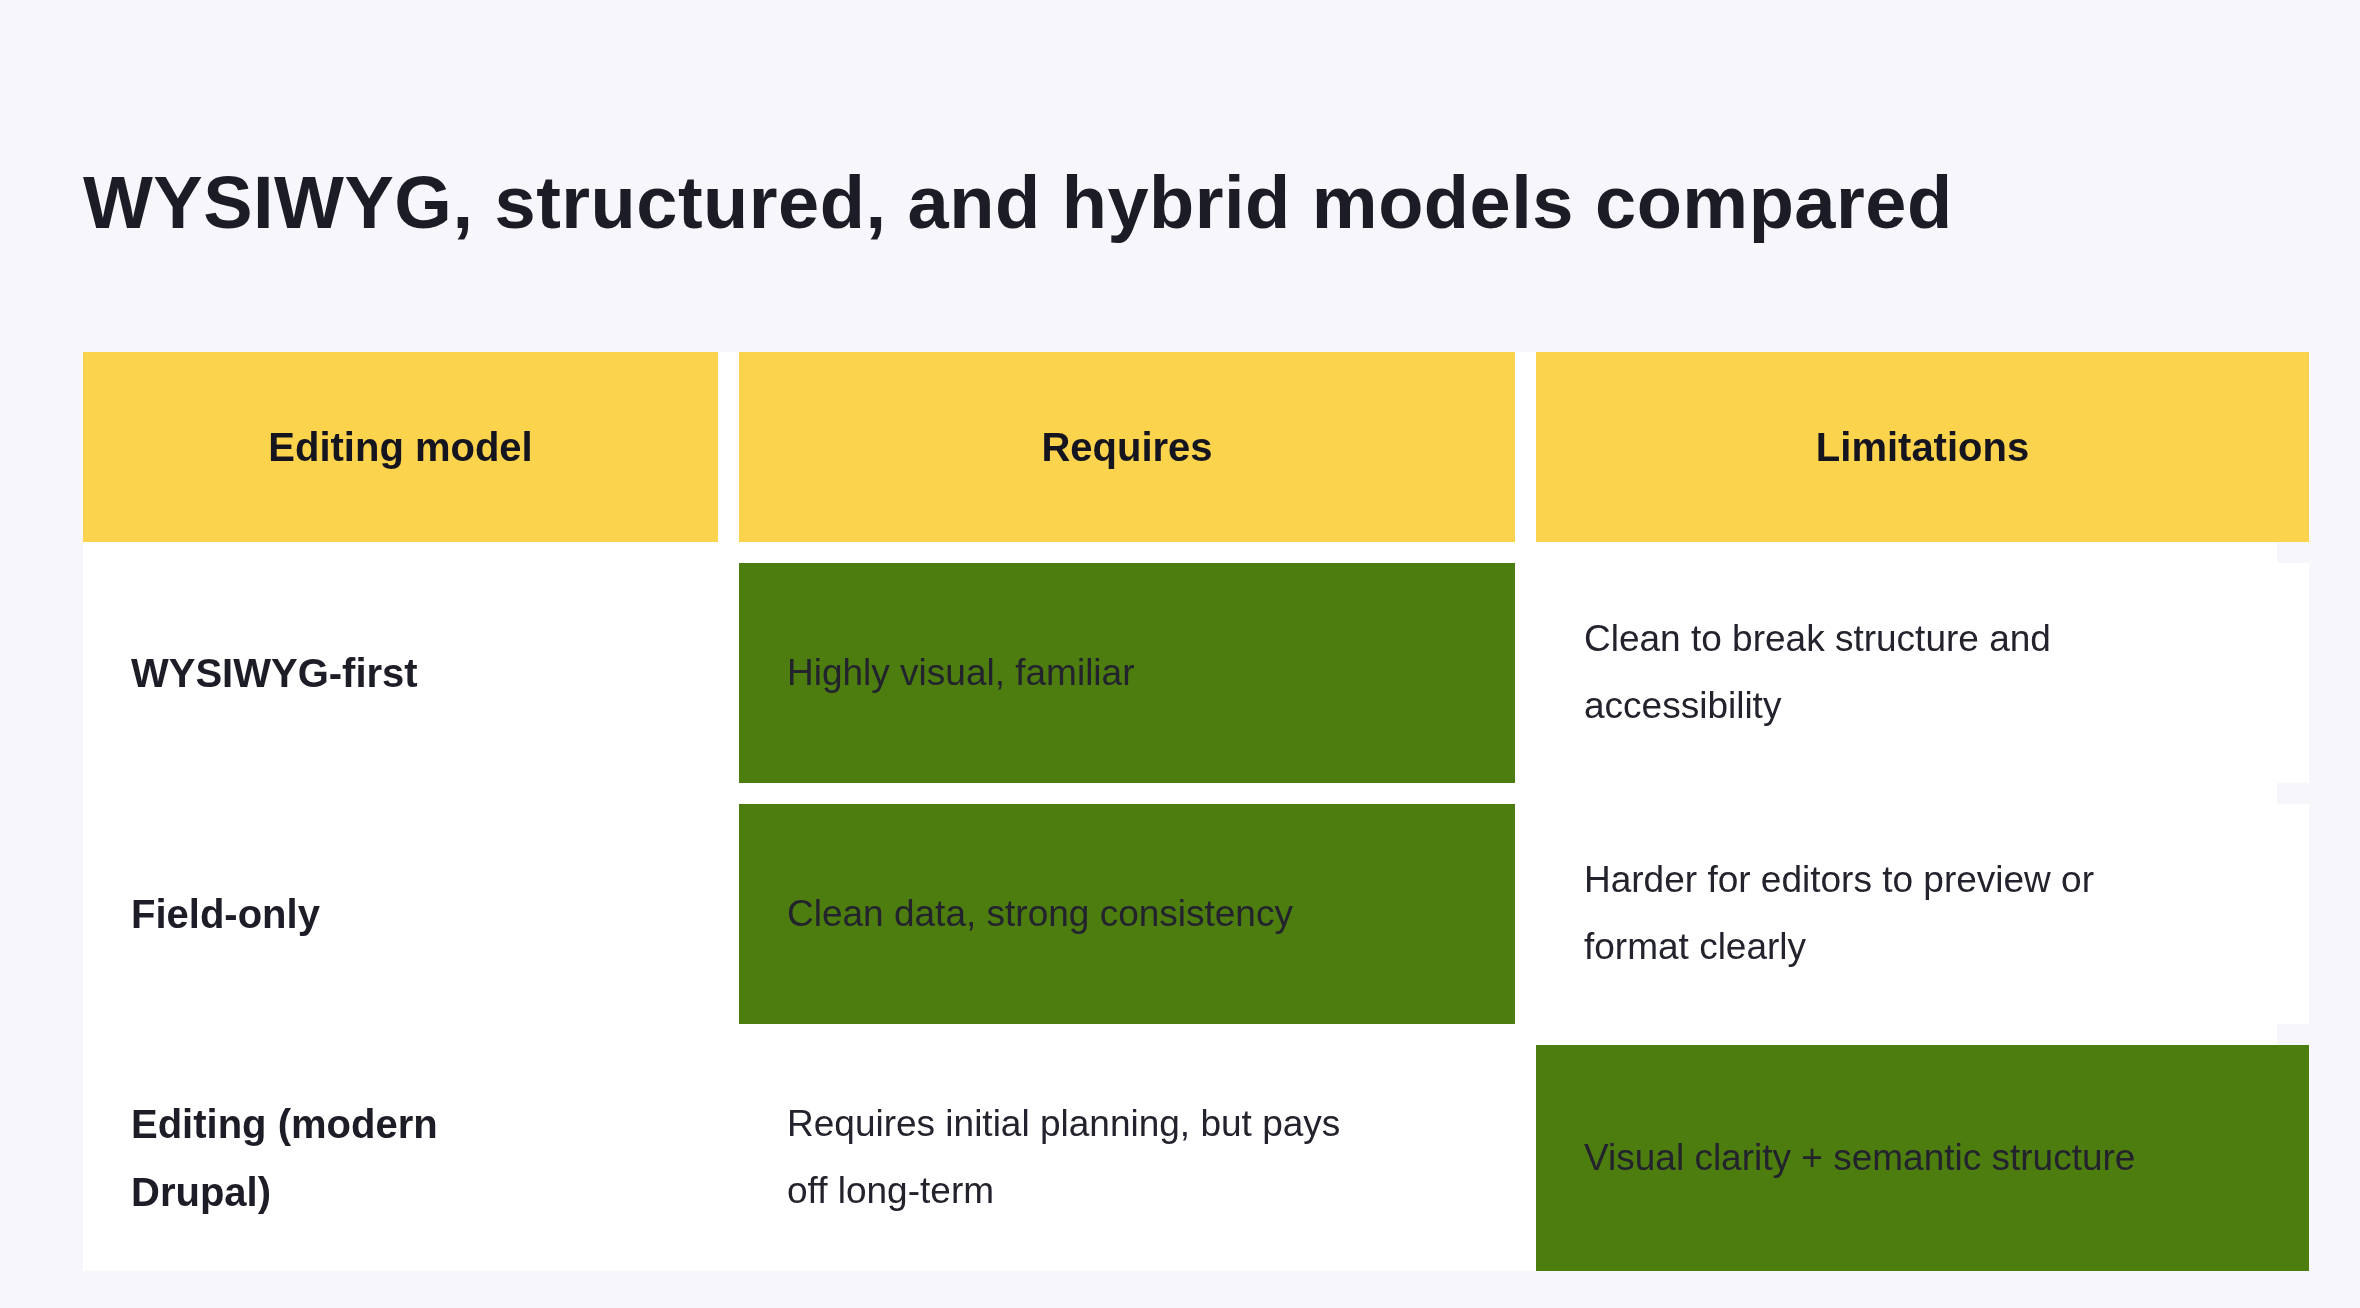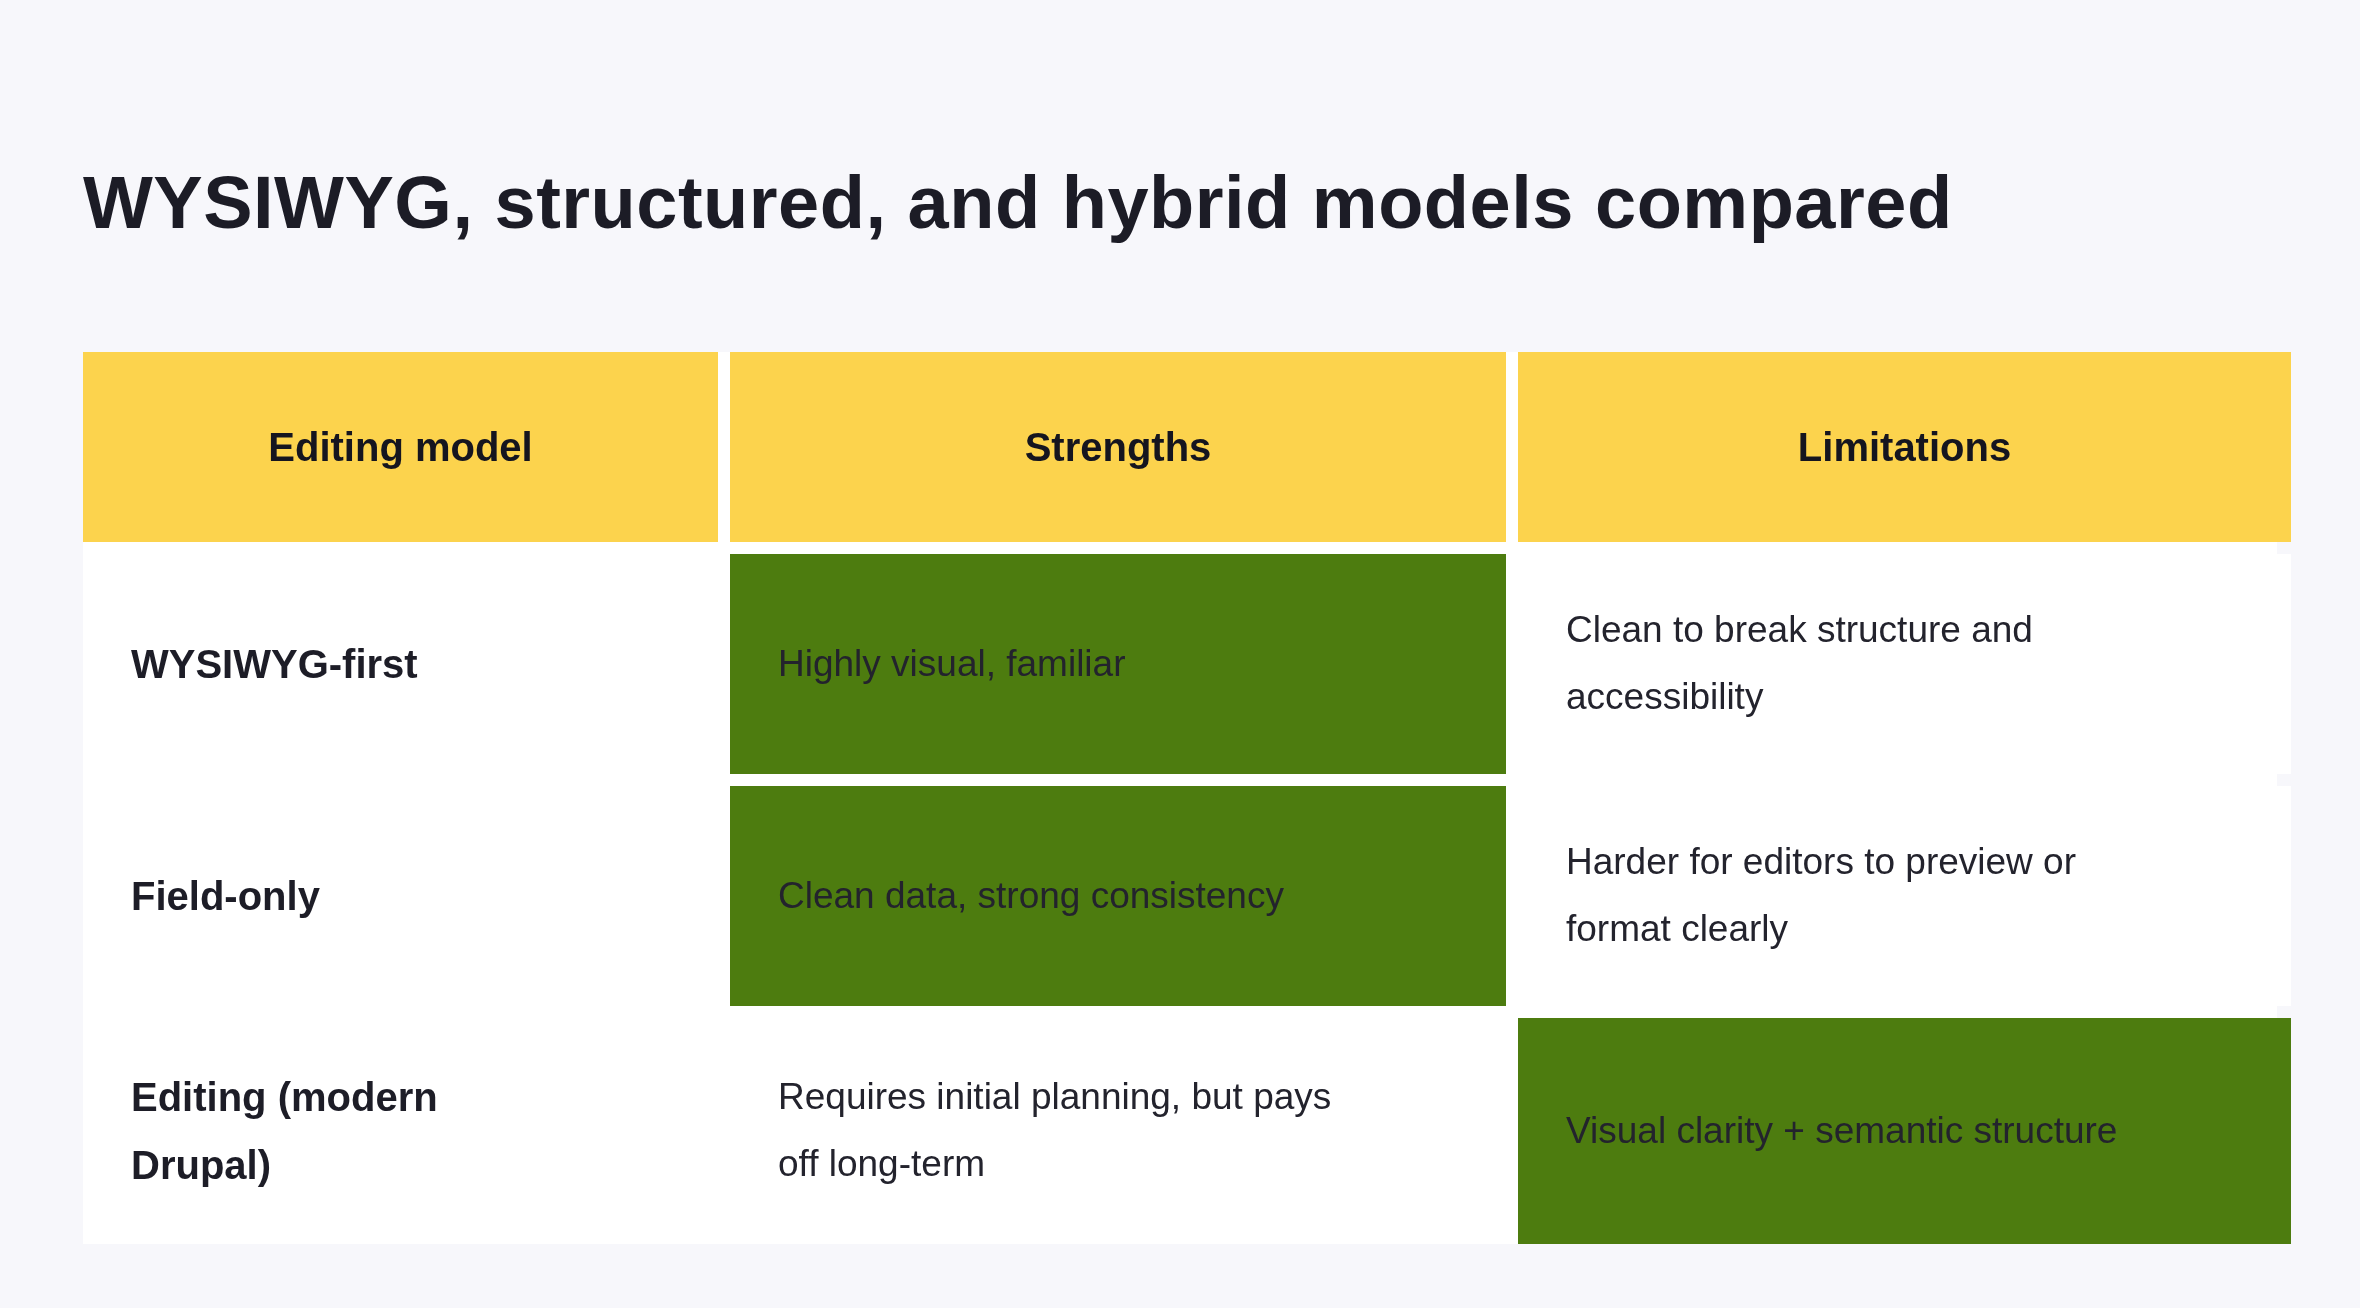--- a/index.html
+++ b/index.html
@@ -19,21 +19,21 @@
     letter-spacing: 0.5px;
     color: #1c1c26;
   }
   .comparison-table {
     position: absolute;
     left: 83px; top: 352px;
     width: 2194px;
     display: grid;
     grid-template-columns: 635px 776px 773px;
     grid-template-rows: 190px 220px 220px 226px;
-    gap: 12px;
+    gap: 21px;
     background: #ffffff; 
   }
   .th {
     background: #fcd34d;
     display: flex;
     align-items: center;
     justify-content: center;
     font-size: 40px;
     font-weight: 600;
     color: #15151f;
@@ -59,21 +59,21 @@
   .td .wrap { display: inline-block; max-width: 600px; }
 </style>
 </head>
 <body>
 
 <h1 class="page-title">WYSIWYG, structured, and hybrid models compared</h1>
 
 <div class="comparison-table">
 
   <div class="th">Editing model</div>
-  <div class="th">Strengths</div>
+  <div class="th">Requires</div>
   <div class="th">Limitations</div>
 
   <div class="td model">
     <span class="wrap">WYSIWYG-first</span>
   </div>
   <div class="td alt">
     <span class="wrap">Highly visual, familiar</span>
   </div>
   <div class="td">
     <span class="wrap">Clean to break structure and accessibility</span>

